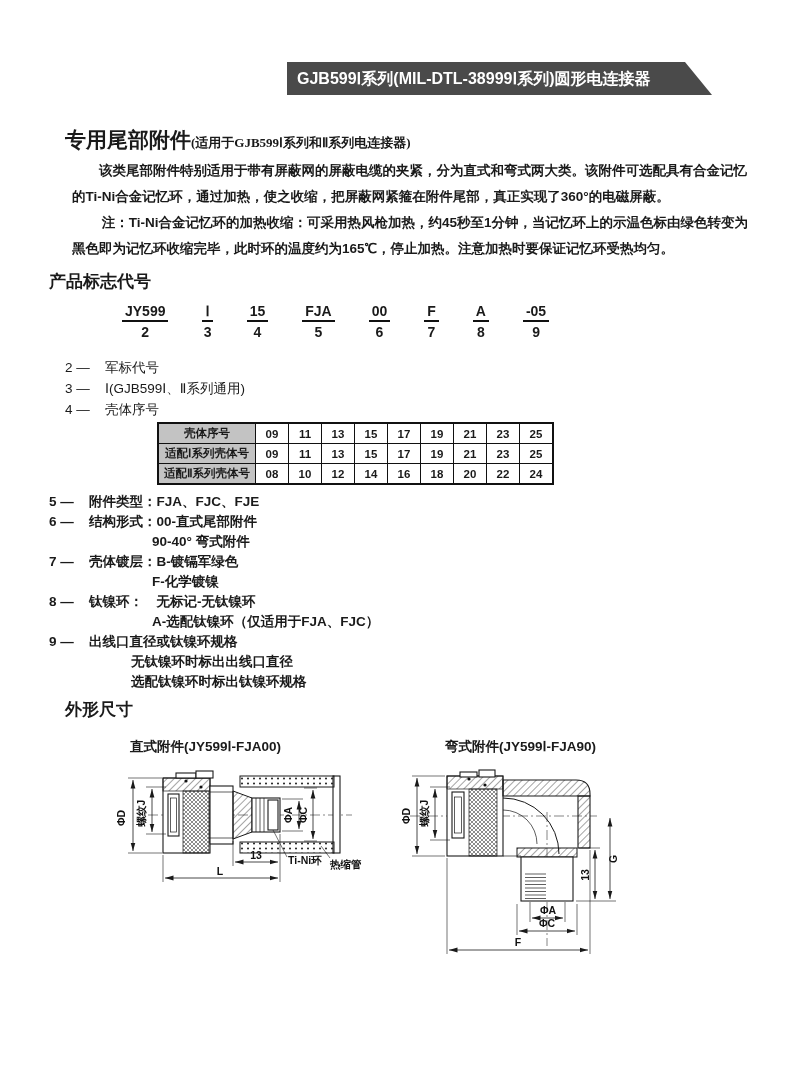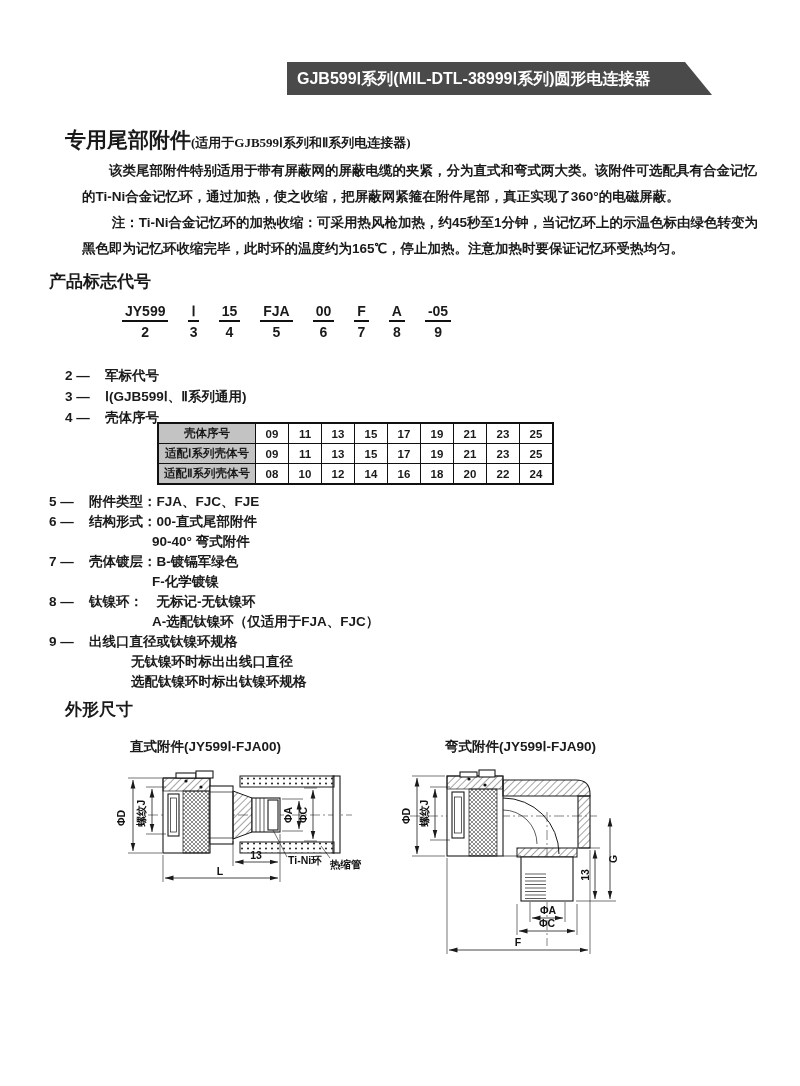--- a/index.html
+++ b/index.html
@@ -10,39 +10,39 @@
   .banner{position:absolute;left:287px;top:62px;width:425px;height:33px;background:#4a4a4a;
           clip-path:polygon(0 0,398px 0,425px 100%,0 100%);
           color:#fff;font-weight:bold;font-size:16px;line-height:33px;
           padding-left:10px;box-sizing:border-box;white-space:nowrap;}
 
   
   .intro-title{position:absolute;left:65px;top:126px;white-space:nowrap;font-family:Liberation Serif, serif;}
   .intro-title .big{font-size:21px;font-weight:bold;}
   .intro-title .small{font-size:13px;font-weight:bold;}
 
-  .paras{position:absolute;left:82px;top:158px;width:678px;font-size:13.5px;
+  .paras{position:absolute;left:72px;top:158px;width:678px;font-size:13.5px;
          line-height:26px;font-weight:bold;}
   .paras p{margin:0;}
   .p1{text-indent:2em;}
   .p2{text-indent:2.2em;}
 
   .h2{position:absolute;font-size:17px;font-weight:bold;white-space:nowrap;}
   .h-marking{left:49px;top:270px;}
   .h-outline{left:65px;top:698px;}
 
   
-  .code-line{position:absolute;left:122px;top:303px;display:flex;gap:20px;
+  .code-line{position:absolute;left:122px;top:303px;display:flex;gap:34px;
              font-size:14px;font-weight:bold;}
   .seg{text-align:center;}
   .seg .c{display:block;border-bottom:2px solid #111;padding:0 3px 1px;}
   .seg .n{display:block;padding-top:2px;}
 
   
-  .legend-a{position:absolute;left:65px;top:357px;font-size:13.5px;font-weight:bold;line-height:21px;margin-top:8px;}
+  .legend-a{position:absolute;left:65px;top:357px;font-size:13.5px;font-weight:normal;line-height:21px;}
   .legend-b{position:absolute;left:49px;top:492px;font-size:13.5px;font-weight:bold;line-height:20px;}
   .lg-line span{white-space:pre-wrap;}
   .lg-prefix{display:inline-block;min-width:32px;margin-right:8px;}
   .cont{padding-left:103px;}
   .sub9{padding-left:82px;}
 
   
   .shell-table{position:absolute;left:157px;top:422px;border-collapse:collapse;
                font-size:11.5px;font-weight:bold;border:2px solid #111;}
   .shell-table td{border:1px solid #111;height:19px;text-align:center;padding:0;}

